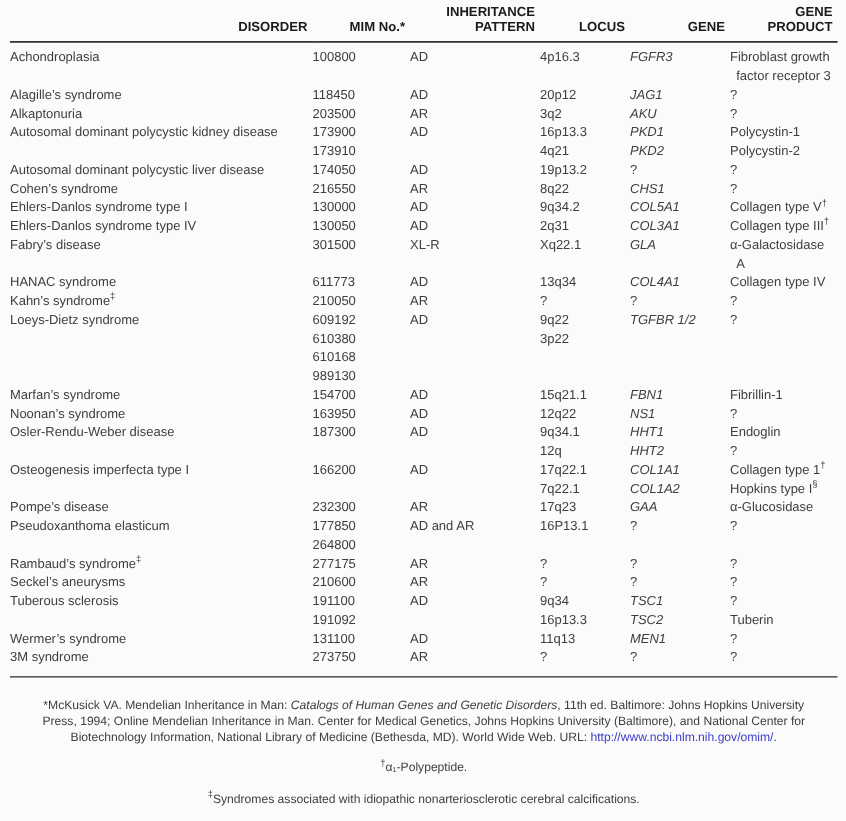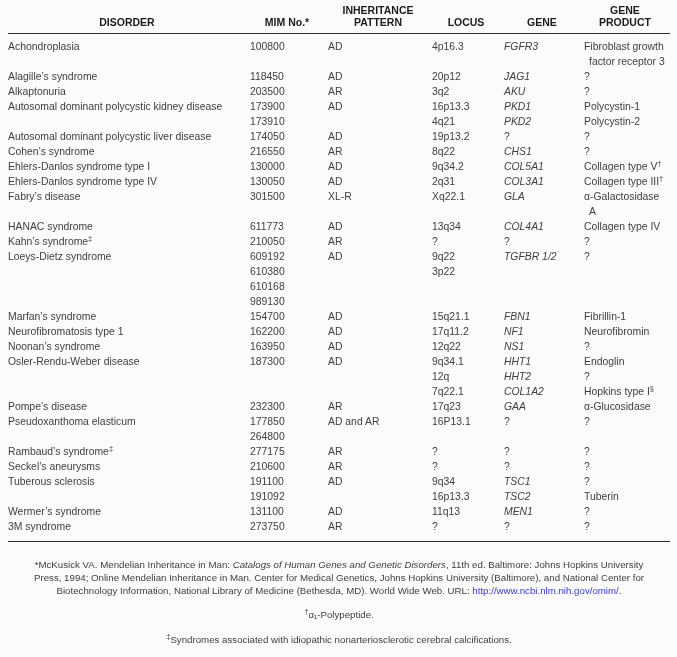--- a/index.html
+++ b/index.html
@@ -18,21 +18,21 @@
     width: 662px;
   }
   col.w-disorder { width: 242px; }
   col.w-mim      { width: 78px; }
   col.w-inh      { width: 104px; }
   col.w-locus    { width: 72px; }
   col.w-gene     { width: 80px; }
   col.w-product  { width: 86px; }
 
   th {
-    text-align: center;
+    text-align: right;
     vertical-align: bottom;
     font-size: 10.5px;
     line-height: 12px;
     font-weight: bold;
     color: #1b1b1b;
     padding: 0 4px 5px 0;
     border-bottom: 1.5px solid #2b2b2b;
   }
   td {
     font-size: 10.4px;
@@ -218,28 +218,20 @@
     </tr>
         <tr>
       <td class="c-disorder"><span class="t">Marfan’s syndrome</span><sup class="mark"></sup></td>
       <td class="c-mim"><span class="t">154700</span></td>
       <td class="c-inh"><span class="t">AD</span></td>
       <td class="c-locus"><span class="t">15q21.1</span></td>
       <td class="c-gene"><span class="t gene">FBN1</span></td>
       <td class="c-product"><span class="t">Fibrillin-1</span><sup class="mark"></sup></td>
     </tr>
         <tr>
-      <td class="c-disorder"><span class="t">Neurofibromatosis type 1</span><sup class="mark"></sup></td>
-      <td class="c-mim"><span class="t">162200</span></td>
-      <td class="c-inh"><span class="t">AD</span></td>
-      <td class="c-locus"><span class="t">17q11.2</span></td>
-      <td class="c-gene"><span class="t gene">NF1</span></td>
-      <td class="c-product"><span class="t">Neurofibromin</span><sup class="mark"></sup></td>
-    </tr>
-        <tr>
       <td class="c-disorder"><span class="t">Noonan’s syndrome</span><sup class="mark"></sup></td>
       <td class="c-mim"><span class="t">163950</span></td>
       <td class="c-inh"><span class="t">AD</span></td>
       <td class="c-locus"><span class="t">12q22</span></td>
       <td class="c-gene"><span class="t gene">NS1</span></td>
       <td class="c-product"><span class="t">?</span><sup class="mark"></sup></td>
     </tr>
         <tr>
       <td class="c-disorder"><span class="t">Osler-Rendu-Weber disease</span><sup class="mark"></sup></td>
       <td class="c-mim"><span class="t">187300</span></td>
@@ -248,20 +240,28 @@
       <td class="c-gene"><span class="t gene">HHT1</span></td>
       <td class="c-product"><span class="t">Endoglin</span><sup class="mark"></sup></td>
     </tr>
         <tr>
       <td class="c-disorder"><span class="t"></span><sup class="mark"></sup></td>
       <td class="c-mim"><span class="t"></span></td>
       <td class="c-inh"><span class="t"></span></td>
       <td class="c-locus"><span class="t">12q</span></td>
       <td class="c-gene"><span class="t gene">HHT2</span></td>
       <td class="c-product"><span class="t">?</span><sup class="mark"></sup></td>
+    </tr>
+        <tr>
+      <td class="c-disorder"><span class="t">Osteogenesis imperfecta type I</span><sup class="mark"></sup></td>
+      <td class="c-mim"><span class="t">166200</span></td>
+      <td class="c-inh"><span class="t">AD</span></td>
+      <td class="c-locus"><span class="t">17q22.1</span></td>
+      <td class="c-gene"><span class="t gene">COL1A1</span></td>
+      <td class="c-product"><span class="t">Collagen type 1</span><sup class="mark">†</sup></td>
     </tr>
         <tr>
       <td class="c-disorder"><span class="t"></span><sup class="mark"></sup></td>
       <td class="c-mim"><span class="t"></span></td>
       <td class="c-inh"><span class="t"></span></td>
       <td class="c-locus"><span class="t">7q22.1</span></td>
       <td class="c-gene"><span class="t gene">COL1A2</span></td>
       <td class="c-product"><span class="t">Hopkins type I</span><sup class="mark">§</sup></td>
     </tr>
         <tr>

